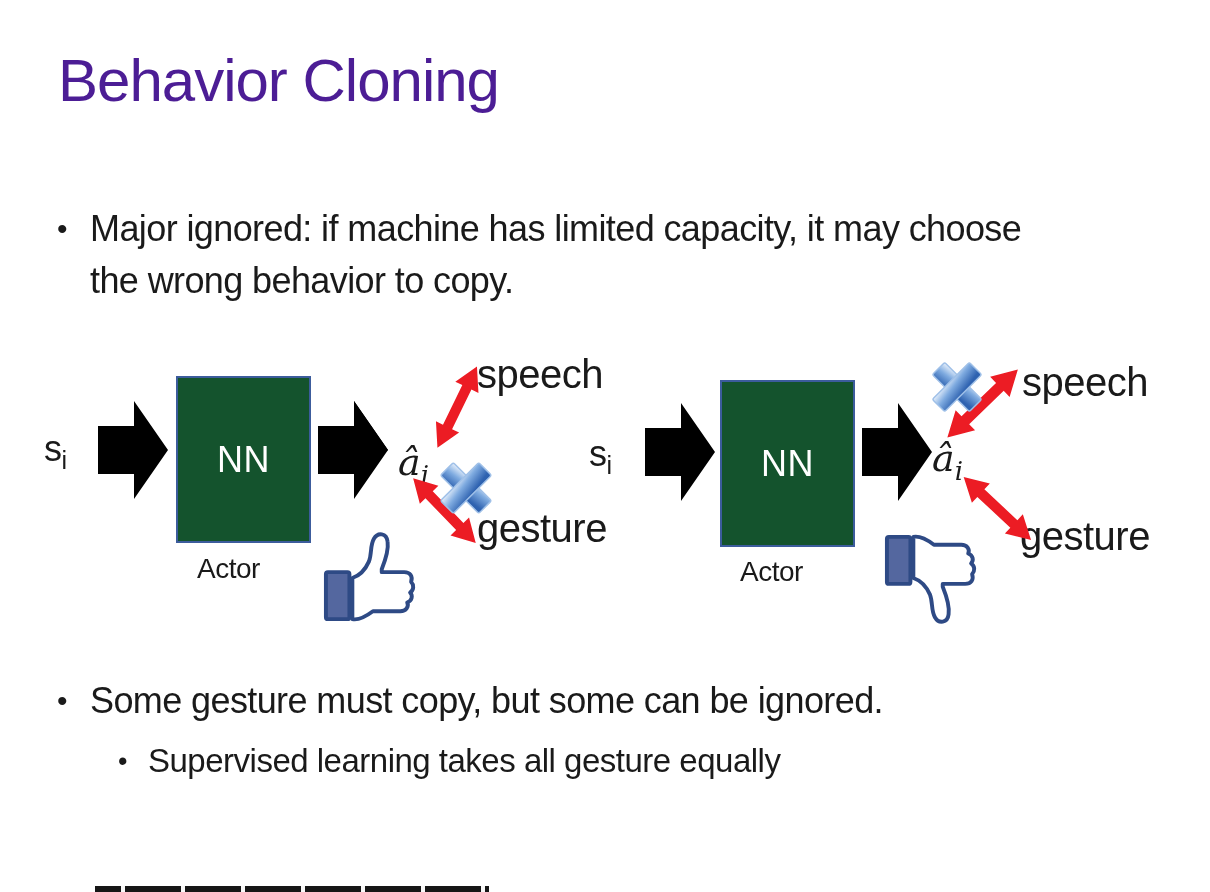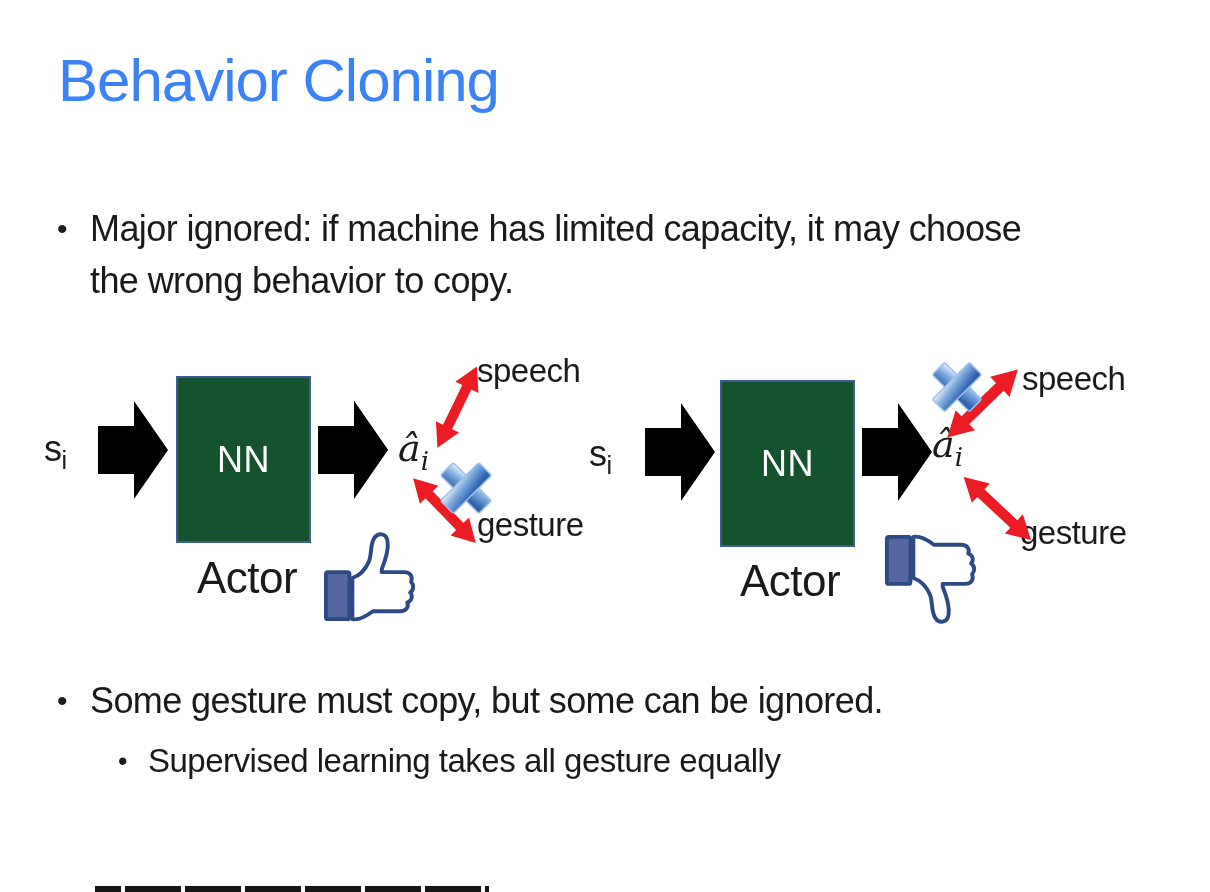--- a/index.html
+++ b/index.html
@@ -3,42 +3,42 @@
 <meta charset="utf-8">
 <style>
   html,body{margin:0;padding:0;background:#ffffff;}
   .slide{
     position:relative; width:1210px; height:892px; background:#ffffff;
     overflow:hidden; font-family:"Liberation Sans",sans-serif; color:#1a1a1a;
   }
   .abs{position:absolute;}
   .title{
     left:58px; top:46px; font-size:60px; font-weight:300;
-    letter-spacing:-1px; color:#3b82f6; white-space:nowrap;
+    letter-spacing:-1px; color:#4c1d95; white-space:nowrap;
   }
   .bullet{display:flex; align-items:flex-start;}
   .bullet .glyph{flex:0 0 auto;}
   .b1{left:57px; top:203px; width:1030px; font-size:36px; line-height:52px; letter-spacing:-0.6px;}
   .b1 .glyph{width:33px; font-size:30px; line-height:52px;}
   .b1 .txt{width:970px;}
   .b2{left:57px; top:676px; font-size:36px; line-height:50px; letter-spacing:-0.6px; white-space:nowrap;}
   .b2 .glyph{width:33px; font-size:30px;}
   .b3{left:118px; top:738px; font-size:33px; line-height:46px; letter-spacing:-0.5px; white-space:nowrap;}
   .b3 .glyph{width:30px; font-size:27px;}
   .statelabel{font-size:36px; letter-spacing:-0.5px;text-align:center;}
   .statelabel sub{font-size:25px;}
-  .actionlabel{font-family:"DejaVu Serif",serif; font-style:italic; font-size:38px;}
+  .actionlabel{font-family:"DejaVu Serif",serif; font-style:italic; font-size:38px;margin-top:14px;}
   .actionlabel sub{font-size:26px; font-style:italic;}
   .nnbox{
     width:131px; height:163px; background:#14532d; border:2px solid #3C5C9C;
     display:flex; align-items:center; justify-content:center;
     color:#ffffff; font-size:36px; letter-spacing:0.5px;
   }
-  .actorlabel{font-size:44px; letter-spacing:-0.5px;}
-  .sidelabel{font-size:33px; letter-spacing:-0.5px; white-space:nowrap;}
+  .actorlabel{font-size:28px; letter-spacing:-0.5px;}
+  .sidelabel{font-size:40px; letter-spacing:-0.5px; white-space:nowrap;}
   .arrow-red{transform-origin:center center; z-index:2;}
   .xmark{z-index:3;}
   .zlabel{z-index:1;}
   .clipped-strip{
     left:95px; top:886px; width:394px; height:6px;
     background:repeating-linear-gradient(90deg,#161616 0 26px,#f8f8f8 26px 30px,#161616 30px 58px,#161616 58px 60px);
   }
 </style>
 </head>
 <body>

